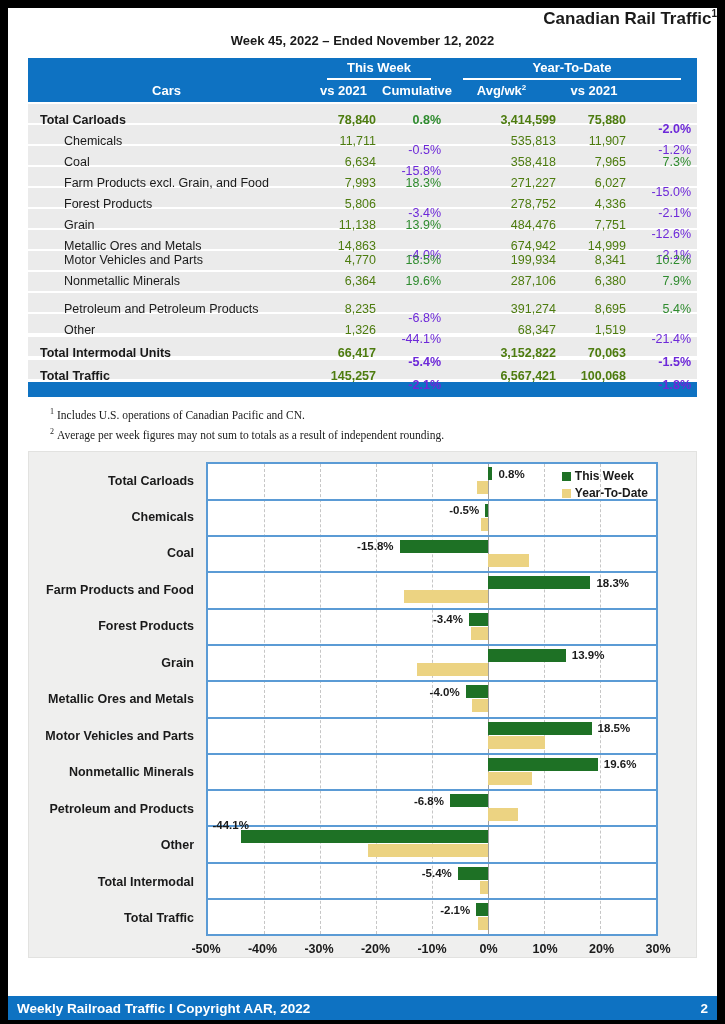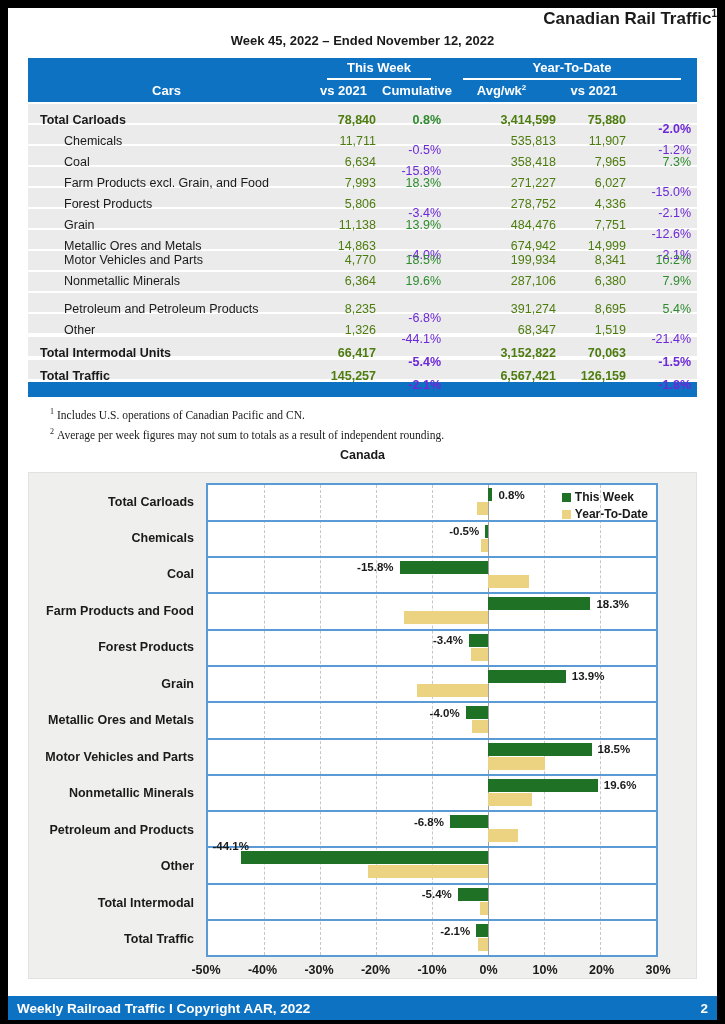--- a/index.html
+++ b/index.html
@@ -195,34 +195,33 @@
           <span class="c-num r">-5.4%</span>
           <span class="c-num k">3,152,822</span>
           <span class="c-num k">70,063</span>
           <span class="c-num r">-1.5%</span>
         </div>
         <div class="trow total space">
           <span class="c-label">Total Traffic</span>
           <span class="c-num k">145,257</span>
           <span class="c-num r">-2.1%</span>
           <span class="c-num k">6,567,421</span>
-          <span class="c-num k">126,159</span>
+          <span class="c-num k">100,068</span>
           <span class="c-num r">-1.8%</span>
         </div>
       </div>
   </div>
 
   <div class="blue-bar"></div>
 
   <div class="footnotes" id="footnotes">
       <div class="footnote"><sup>1</sup>Includes U.S. operations of Canadian Pacific and CN.</div>
       <div class="footnote"><sup>2</sup>Average per week figures may not sum to totals as a result of independent rounding.</div>
     </div>
 
-  <div class="chart-sub">Canada</div>
 
   <div class="chart-panel">
     <div class="ylabels" id="ylabels">
         <div class="ylab">Total Carloads</div>
         <div class="ylab">Chemicals</div>
         <div class="ylab">Coal</div>
         <div class="ylab">Farm Products and Food</div>
         <div class="ylab">Forest Products</div>
         <div class="ylab">Grain</div>
         <div class="ylab">Metallic Ores and Metals</div>

